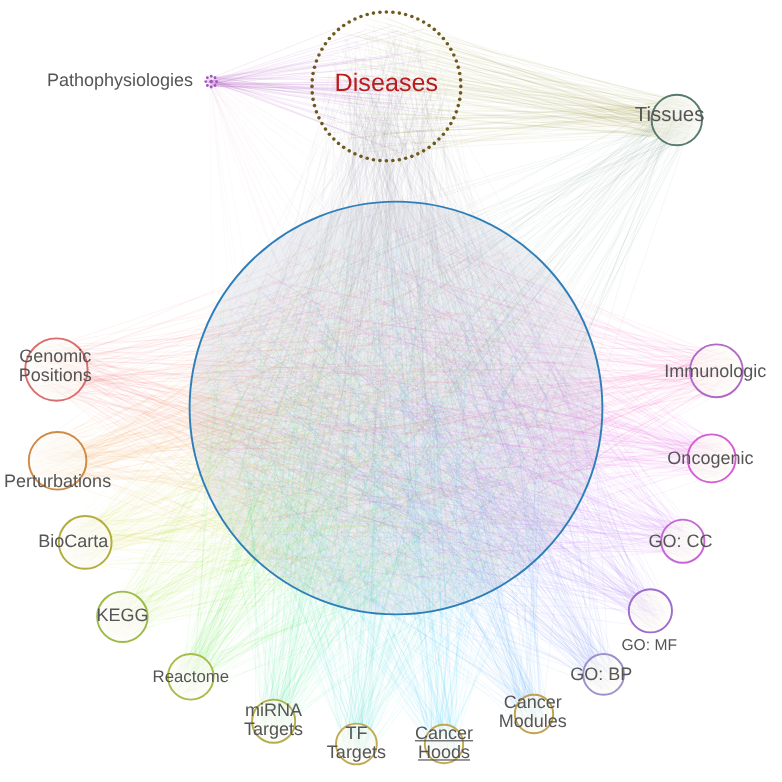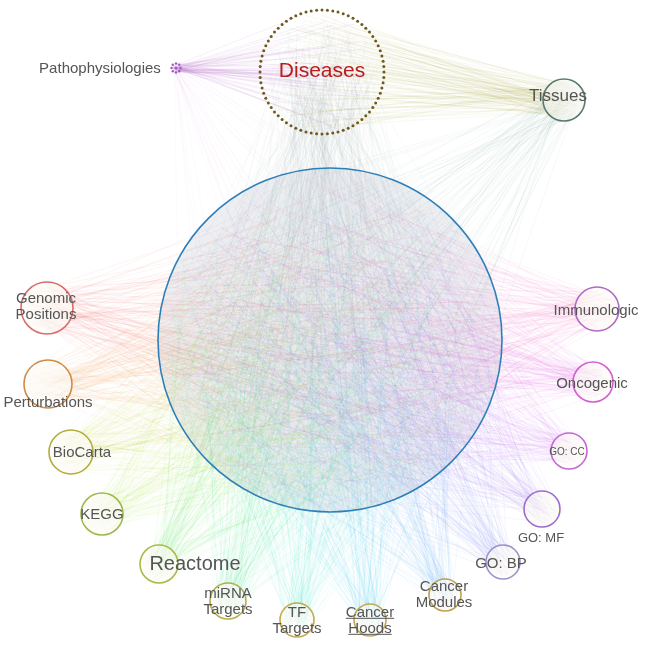--- a/index.html
+++ b/index.html
@@ -2079,26 +2079,26 @@
       <circle cx="569" cy="451" r="18" fill="#fbfaf4" fill-opacity="0.6" stroke="#c566d8" stroke-width="1.6"></circle>
       <circle cx="593" cy="382" r="20" fill="#fbfaf4" fill-opacity="0.6" stroke="#d55cd5" stroke-width="1.6"></circle>
       <circle cx="597" cy="309" r="22" fill="#fbfaf4" fill-opacity="0.6" stroke="#b168c6" stroke-width="1.6"></circle>
     </svg>
   <div id="labels">
     <div class="node-label" style="left: 322px; top: 70px; font-size: 21px; color: #b91c1c;">Diseases</div>
     <div class="node-label" style="left: 100px; top: 68px; font-size: 15px;">Pathophysiologies</div>
     <div class="node-label" style="left: 558px; top: 96px; font-size: 17px;">Tissues</div>
     <div class="node-label" style="left: 46px; top: 306px; font-size: 15px; width: 88px; white-space: normal;">Genomic Positions</div>
     <div class="node-label" style="left: 48px; top: 383px; font-size: 15px; margin-top: 19px;">Perturbations</div>
-    <div class="node-label" style="left: 82px; top: 452px; font-size: 15px;">BioCarta</div>
+    <div class="node-label" style="left: 61px; top: 452px; font-size: 15px;">BioCarta</div>
     <div class="node-label" style="left: 102px; top: 514px; font-size: 15px;">KEGG</div>
-    <div class="node-label" style="left: 159px; top: 564px; font-size: 20px; margin-left: 36px;">Reactome</div>
+    <div class="node-label" style="left: 159px; top: 564px; font-size: 14px;">Reactome</div>
     <div class="node-label" style="left: 228px; top: 601px; font-size: 15px; width: 62px; white-space: normal;">miRNA Targets</div>
     <div class="node-label" style="left: 297px; top: 620px; font-size: 15px; width: 62px; white-space: normal;">TF Targets</div>
     <div class="node-label" style="left: 370px; top: 620px; font-size: 15px; width: 62px; white-space: normal; text-decoration: underline;">Cancer Hoods</div>
     <div class="node-label" style="left: 444px; top: 594px; font-size: 15px; width: 78px; white-space: normal;">Cancer Modules</div>
     <div class="node-label" style="left: 501px; top: 563px; font-size: 15px;">GO: BP</div>
     <div class="node-label" style="left: 541px; top: 510px; font-size: 13px; margin-top: 28px;">GO: MF</div>
-    <div class="node-label" style="left: 567px; top: 452px; font-size: 10px;">GO: CC</div>
+    <div class="node-label" style="left: 567px; top: 452px; font-size: 15px;">GO: CC</div>
     <div class="node-label" style="left: 592px; top: 383px; font-size: 15px;">Oncogenic</div>
     <div class="node-label" style="left: 596px; top: 310px; font-size: 15px;">Immunologic</div>
   </div>
 </div>
 
 </body></html>

